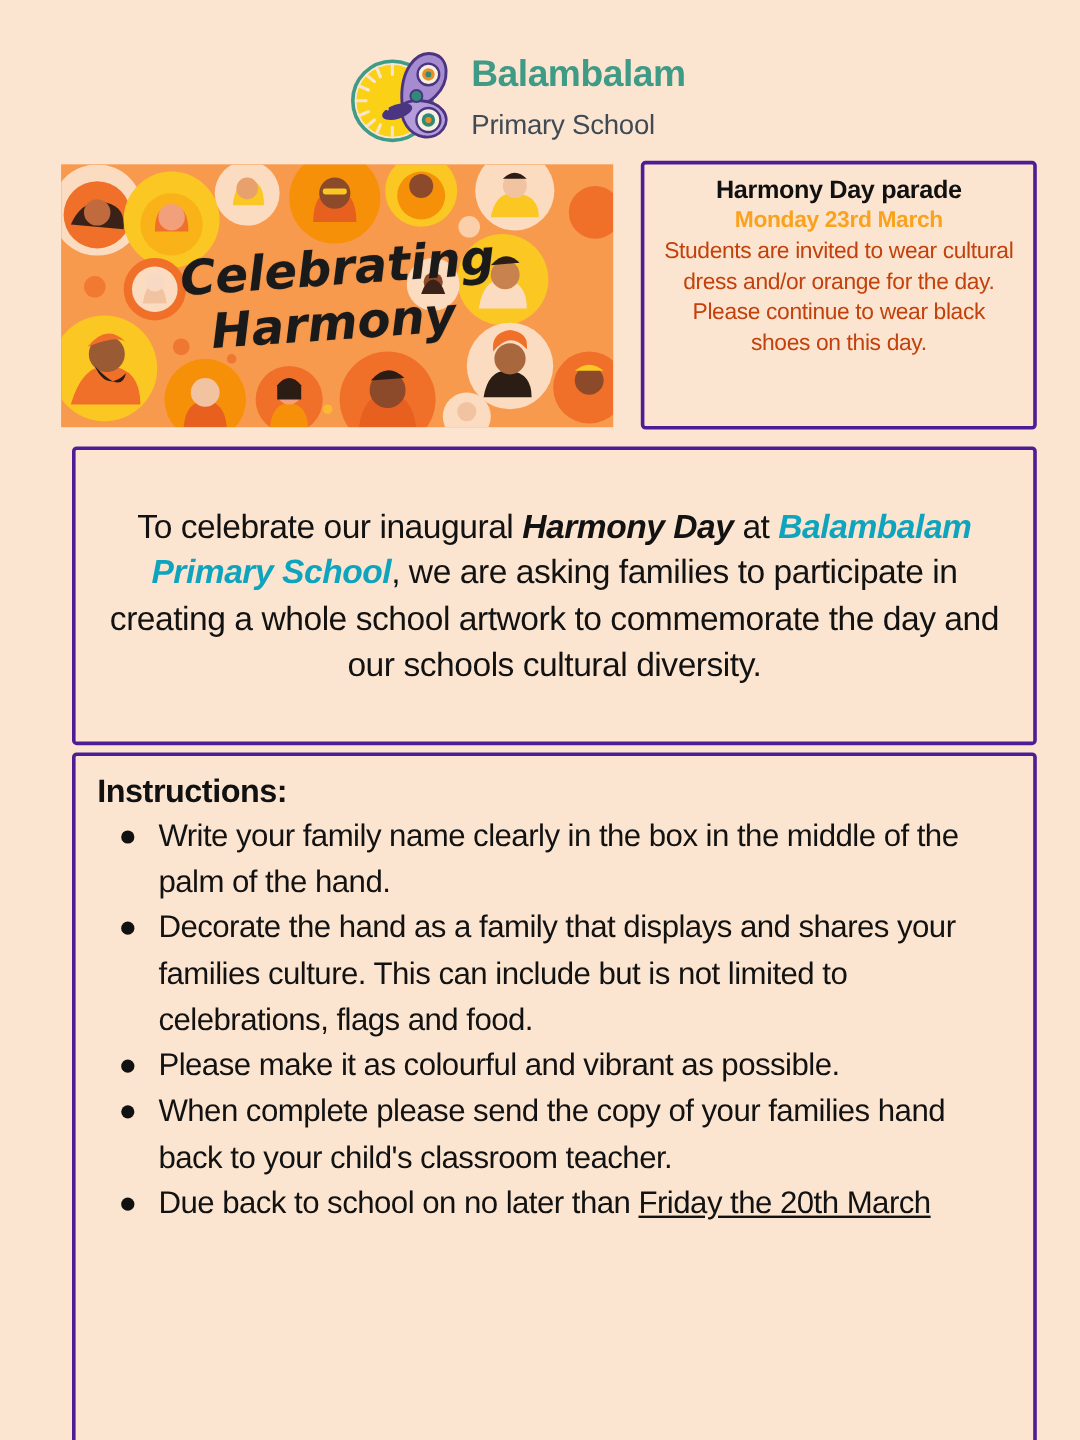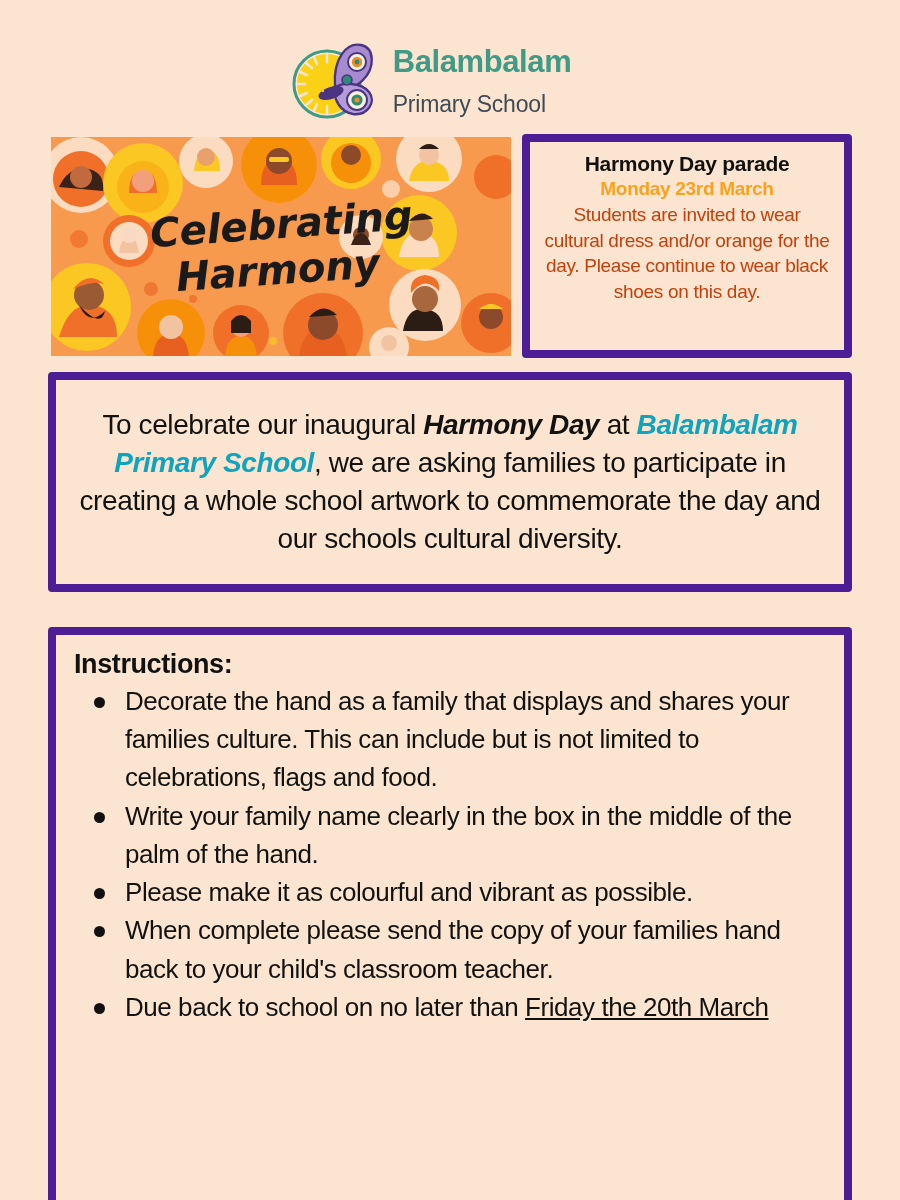--- a/index.html
+++ b/index.html
@@ -23,23 +23,24 @@
     letter-spacing: -0.4px;
   }
   .logo-sub {
     font-size: 23px; color: #3F4A55; letter-spacing: -0.2px; margin-top: 16px;
   }
 
   
   .obox {
     position: absolute;
     background: #FCE5D0;
-    border: 8px solid #4c1d95;
+    border: 3px solid #4c1d95;
     border-radius: 4px;
     box-shadow: inset 0 0 0 4px #FCE5D0;
+    margin-left: 12px;
   }
 
   
   .banner {
     position: absolute; left: 51px; top: 137px;
     width: 460px; height: 219px;
     background: #F89A4E;
     overflow: hidden;
   }
   .banner svg { display: block; width: 100%; height: 100%; }
@@ -70,21 +71,21 @@
     font-size: 19px; font-weight: bold; color: #FAA21E;
     letter-spacing: -0.3px; margin-top: 2px;
   }
   .parade-body {
     font-size: 19px; color: #c2410c; line-height: 1.35;
     margin-top: 2px; letter-spacing: -0.3px;
   }
 
   
   .intro {
-    left: 48px; top: 372px; width: 804px; height: 220px;
+    left: 48px; top: 372px; width: 804px; height: 249px;
     display: flex; align-items: center; justify-content: center;
     padding: 8px 18px;
   }
   .intro p {
     text-align: center; font-size: 28px; line-height: 1.36;
     color: #121212; letter-spacing: -0.4px;
   }
   .em-bold { font-weight: bold; font-style: italic; }
   .em-school { font-weight: bold; font-style: italic; color: #0FA4BE; }
 
@@ -265,26 +266,26 @@
   <div class="obox intro">
     <p>
       <span>To celebrate our inaugural </span><span class="em-bold">Harmony Day</span><span> at </span><span class="em-school">Balambalam Primary School</span><span>, we are asking families to participate in creating a whole school artwork to commemorate the day and our schools cultural diversity.</span>
     </p>
   </div>
 
   <div class="obox instructions">
     <div class="instr-title">Instructions:</div>
     <ul class="instr-list">
       <li>
+        <span>Write your family name clearly in the box in the middle of the palm of the hand.</span>
+      </li>
+      <li>
         <span>Decorate the hand as a family that displays and shares your families culture. This can include but is not limited to celebrations, flags and food.</span>
       </li>
       <li>
-        <span>Write your family name clearly in the box in the middle of the palm of the hand.</span>
-      </li>
-      <li>
         <span>Please make it as colourful and vibrant as possible.</span>
       </li>
       <li>
         <span>When complete please send the copy of your families hand back to your child's classroom teacher.</span>
       </li>
       <li>
         <span>Due back to school on no later than </span><span class="u-italic">Friday the 20th March</span>
       </li>
     </ul>
   </div>

